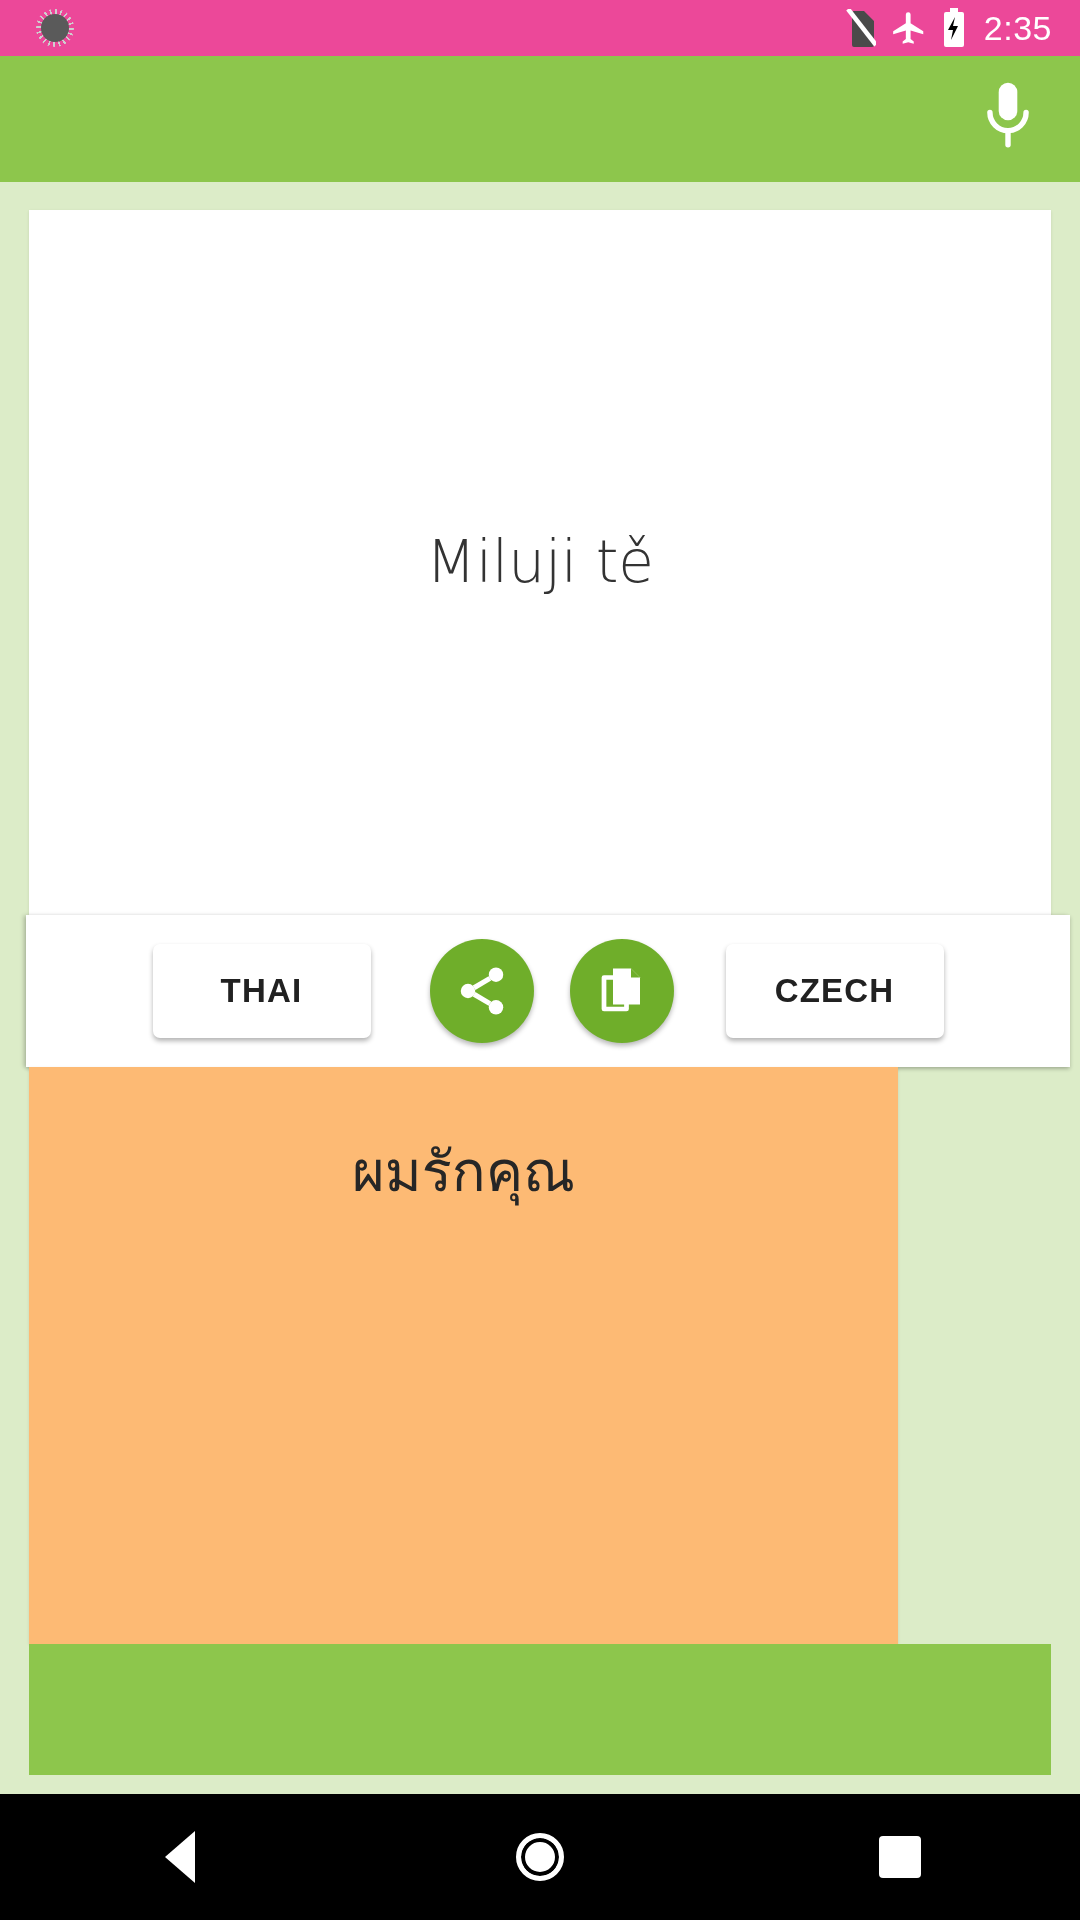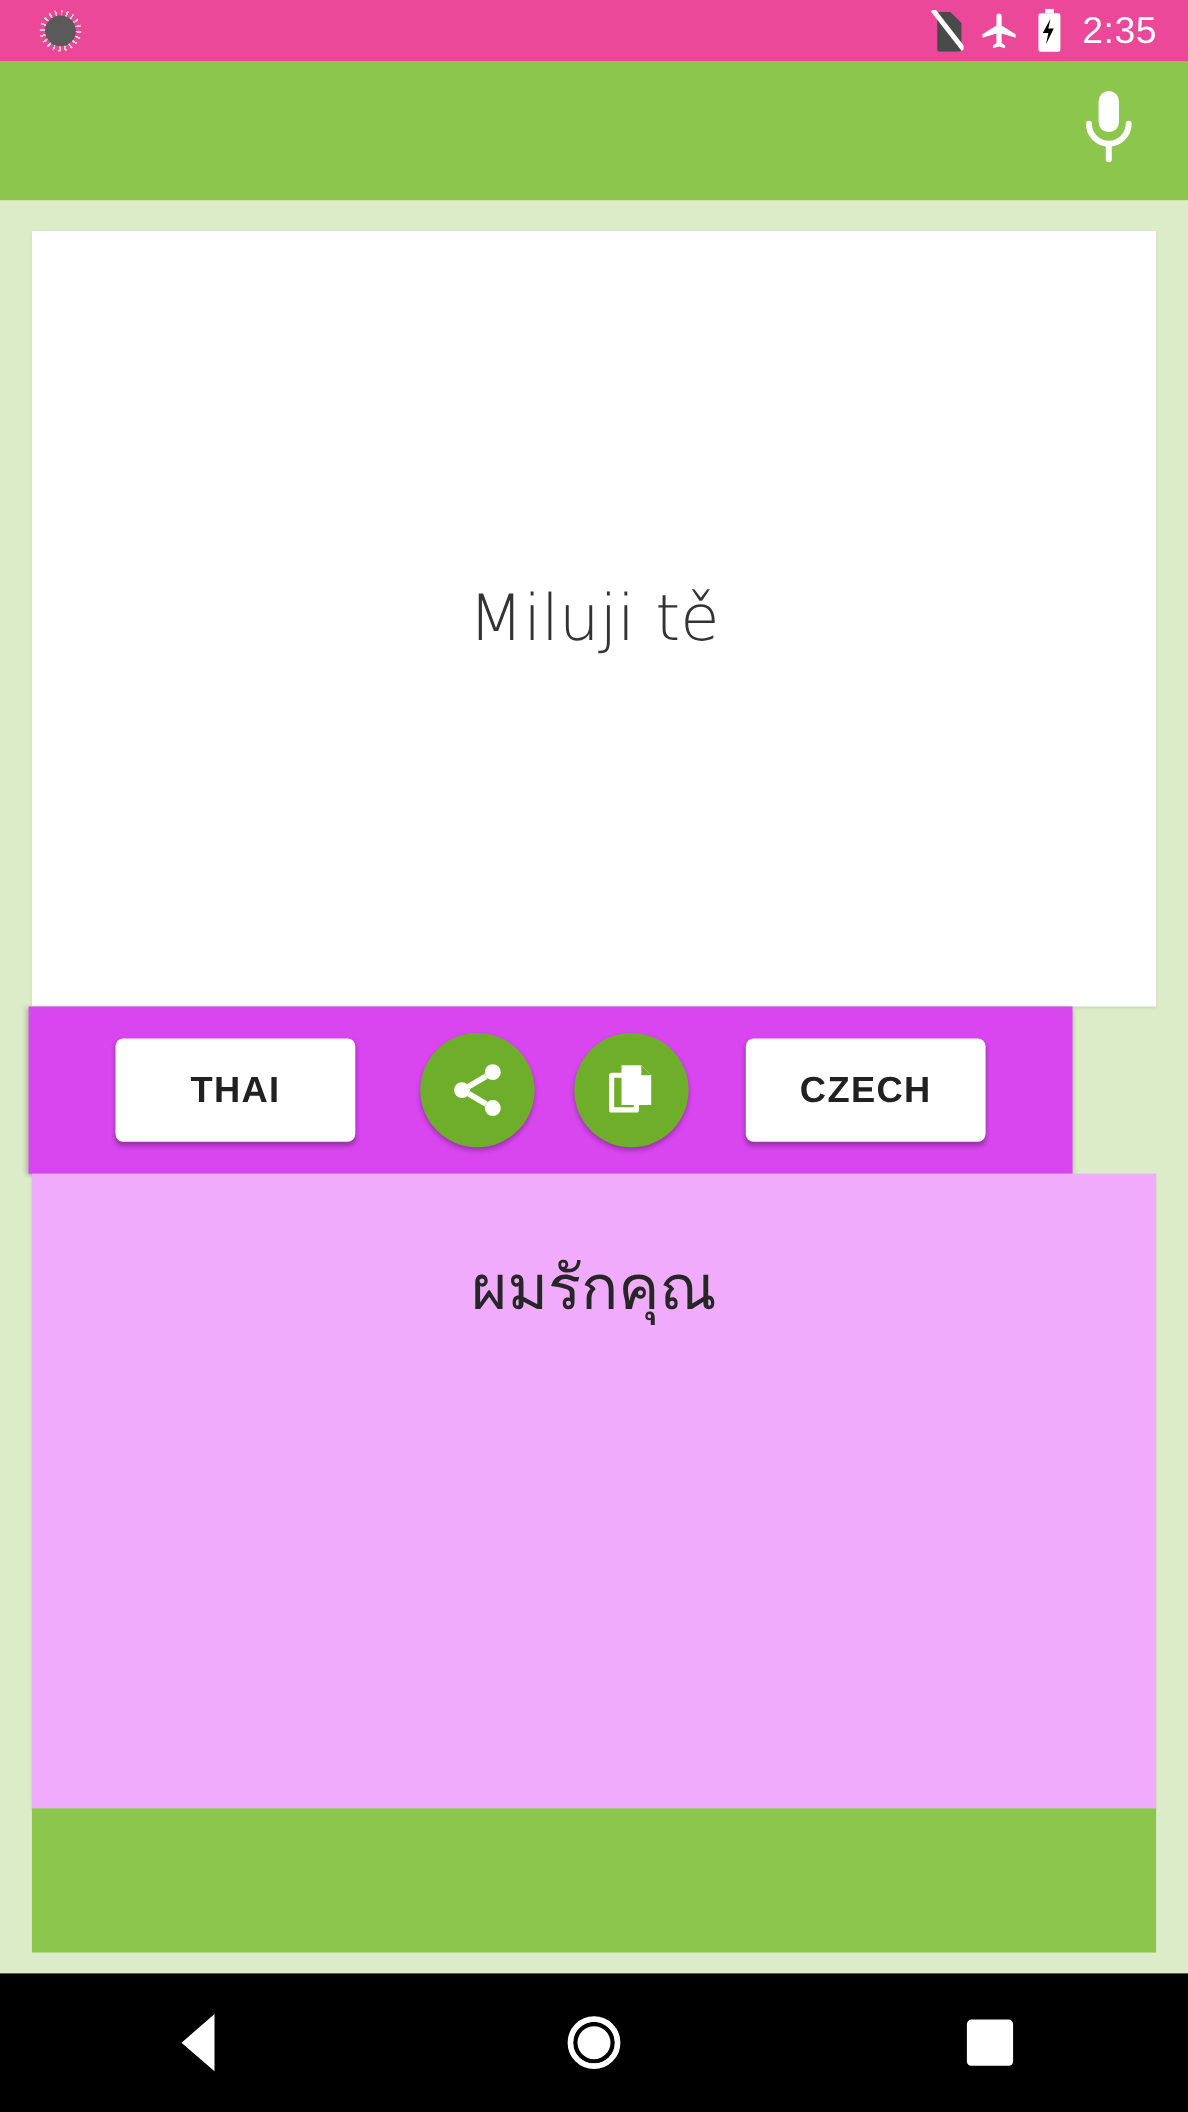--- a/index.html
+++ b/index.html
@@ -100,22 +100,22 @@
     font-family:"DejaVu Sans", sans-serif;
     text-align:center;
     padding:0 40px;
     line-height:1.2;
   }
 
   
   .action-bar {
     position:absolute;
     left:26px; top:915px;
-    width:949px; height:152px;
-    background:#d946ef;
+    width:1044px; height:152px;
+    background:#ffffff;
     box-shadow:0 2px 4px rgba(0,0,0,0.22), -3px 0 4px rgba(0,0,0,0.12);
     display:flex; align-items:center; justify-content:center;
     gap:12px;
   }
   .lang-btn {
     width:218px; height:94px;
     background:#ffffff;
     border-radius:7px;
     border:none;
     display:flex; align-items:center; justify-content:center;
@@ -137,22 +137,22 @@
     border:none;
   }
   .gap-a { width:35px; }
   .gap-b { width:12px; }
   .gap-c { width:28px; }
 
   
   .target-card {
     position:absolute;
     left:29px; top:1067px;
-    width:1022px; height:577px;
-    background:#f0abfc;
+    width:869px; height:577px;
+    background:#fdba74;
     box-shadow:0 1px 3px rgba(0,0,0,0.10);
   }
   .target-text {
     margin-top:70px;
     width:100%;
     text-align:center;
     font-size:56px;
     color:#262626;
     font-family:"DejaVu Sans", sans-serif;
     line-height:1.25;

